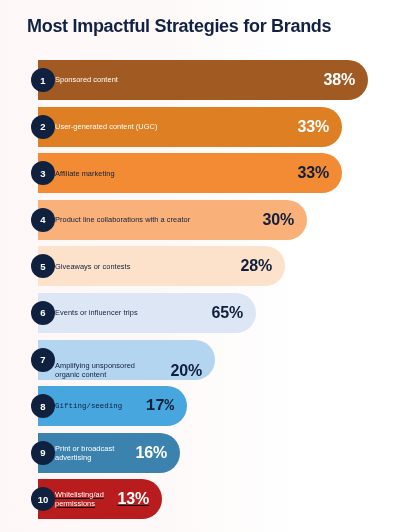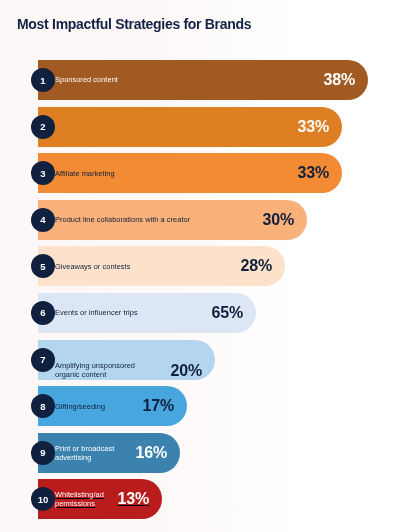--- a/index.html
+++ b/index.html
@@ -21,23 +21,23 @@
     background: linear-gradient(to right, #fdf8f7 0%, #fdf9f8 55%, #ffffff 100%);
     pointer-events: none;
   }
   #page {
     position: relative;
     width: 400px;
     height: 532px;
   }
   #chart-title {
     position: absolute;
-    left: 17px;
+    left: 27px;
     top: 16px;
-    font-size: 14px;
+    font-size: 18px;
     font-weight: bold;
     color: #132145;
     letter-spacing: -0.3px;
     white-space: nowrap;
   }
   #bars {
     position: absolute;
     left: 0;
     top: 58px;
     width: 400px;
@@ -103,20 +103,21 @@
   <div id="bars">
       <div class="row">
         <div class="bar" style="width: 330px; background: rgb(160, 90, 34);">
           <div class="bar-label light-text">Sponsored content</div>
           <div class="bar-value light-text">38%</div>
         </div>
         <div class="badge">1</div>
       </div>
       <div class="row">
         <div class="bar" style="width: 304px; background: rgb(222, 127, 36);">
+          <div class="bar-label light-text">User-generated content (UGC)</div>
           <div class="bar-value light-text">33%</div>
         </div>
         <div class="badge">2</div>
       </div>
       <div class="row">
         <div class="bar" style="width: 304px; background: rgb(242, 139, 51);">
           <div class="bar-label dark-text">Affiliate marketing</div>
           <div class="bar-value dark-text">33%</div>
         </div>
         <div class="badge">3</div>
@@ -146,21 +147,21 @@
         <div class="bar" style="width: 177px; background: rgb(180, 213, 240); align-items: flex-end;">
           <div class="bar-label dark-text">
             <div>Amplifying unsponsored</div>
             <div>organic content</div>
           </div>
           <div class="bar-value dark-text">20%</div>
         </div>
         <div class="badge">7</div>
       </div>
       <div class="row">
-        <div class="bar" style="width: 149px; background: rgb(70, 166, 221);">
+        <div class="bar" style="width: 149px; background: rgb(70, 166, 221); font-family: Liberation Mono, monospace;">
           <div class="bar-label dark-text">Gifting/seeding</div>
           <div class="bar-value dark-text">17%</div>
         </div>
         <div class="badge">8</div>
       </div>
       <div class="row">
         <div class="bar" style="width: 142px; background: rgb(59, 131, 174);">
           <div class="bar-label light-text">
             <div>Print or broadcast</div>
             <div>advertising</div>

